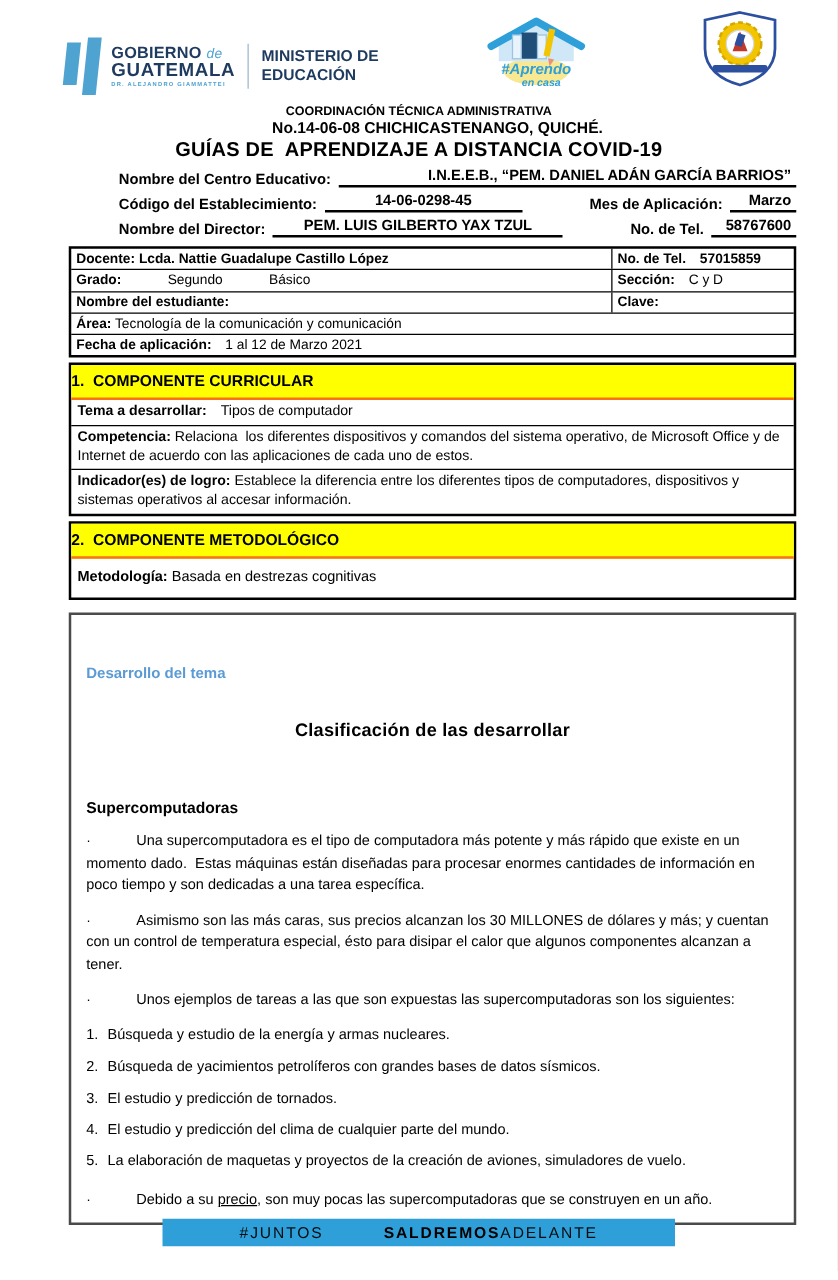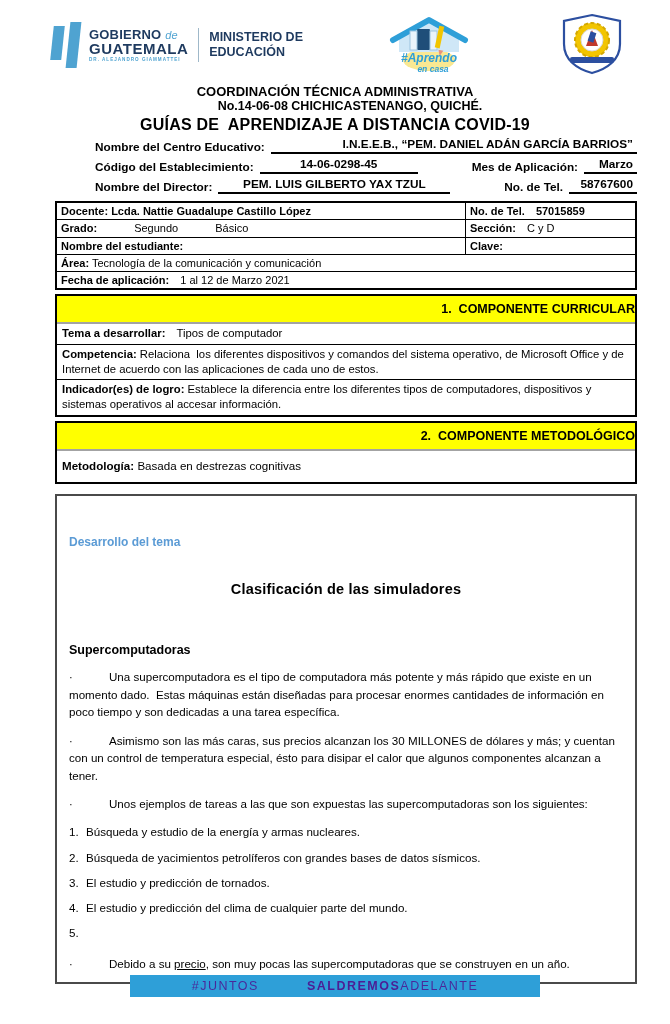--- a/index.html
+++ b/index.html
@@ -10,67 +10,67 @@
     margin:0 auto;
     background:#ffffff;
     font-family:"Liberation Sans", sans-serif;
     color:#000;
     overflow:hidden;
   }
   [data-bind] { white-space:pre-wrap; }
 
   
   .logo-row {
-    display:flex; align-items:center; justify-content:space-between;
+    display:flex; align-items:flex-end; justify-content:space-between;
     margin:14px 42px 0 52px; height:62px;
   }
   .gov-logo { display:flex; align-items:center; }
   .gov-bars { display:flex; align-items:flex-end; margin-right:10px; }
   .bar { background:var(--logo-blue,#4FA3D1); transform:skewX(-6deg); }
   .bar1 { width:11px; height:34px; margin-right:5px; margin-bottom:8px; }
   .bar2 { width:11px; height:46px; }
   .gov-text { text-align:left; color:var(--logo-navy,#1E3A5F); line-height:1; padding-right:10px; border-right:1.5px solid #9fb8c9; }
   .gov-line1 { font-size:13px; font-weight:bold; letter-spacing:.2px; }
   .gov-line1 .de { font-style:italic; font-weight:normal; font-size:11px; color:var(--logo-blue,#4FA3D1); }
   .gov-line2 { font-size:15px; font-weight:bold; letter-spacing:.5px; }
   .gov-sub { font-size:4.6px; letter-spacing:1px; color:var(--logo-blue,#4FA3D1); margin-top:2px; font-weight:bold; }
   .ministry { color:var(--logo-navy,#1E3A5F); font-weight:bold; font-size:12.5px; line-height:1.2; padding-left:10px; }
   .aprendo { margin-top:0; }
   .crest { margin-top:2px; }
 
   
-  .coord1 { text-align:center; font-weight:bold; font-size:13px; margin-top:8px; }
+  .coord1 { text-align:center; font-weight:bold; font-size:10px; margin-top:8px; }
   .coord2 { text-align:center; font-weight:bold; font-size:12.5px;padding-left:30px; }
   .main-title { text-align:center; font-weight:bold; font-size:16px; margin-top:3px; letter-spacing:.2px; }
 
   
   .hform { margin:3px 33px 0 55px; font-size:11.8px; font-weight:bold; }
   .hform-line { display:flex; align-items:flex-end; margin-top:3px; }
   .hlabel { white-space:nowrap; padding-right:6px;padding-left:40px; }
   .hvalue { border-bottom:2px solid #000; text-align:center; padding:0 4px 1px 4px; }
   .grow { flex:1;text-align:right; }
   .w150 { width:158px; } .w230 { width:232px; }
   .gap { width:14px; }
 
   
   .tbl { margin:7px 33px 0 55px; border:2px solid #000; font-size:11px; }
   .trow { display:flex; border-bottom:1px solid #000;gap:32px; }
   .trow:last-child { border-bottom:none; }
   .tcell { padding:1px 4px; line-height:1.3; }
   .tleft { flex:1; }
-  .tright { width:170px; border-left:1px solid #000; }
+  .tright { width:146px; border-left:1px solid #000; }
   .b { font-weight:bold; }
   .sp { display:inline-block; width:34px; }
   .sp2 { display:inline-block; width:8px; }
 
   
   .banner {
     background:var(--yellow-banner,#FFFF00);
-    text-align:right; font-weight:bold; font-size:12.5px;
-    padding:6px 0; border-bottom:2px solid #a3a3a3;
+    text-align:left; font-weight:bold; font-size:12.5px;
+    padding:6px 0; border-bottom:2px solid #f97316;
   }
   .crow { padding:2px 5px; font-size:11.3px; line-height:1.35; border-bottom:1px solid #000; }
   .crow:last-child { border-bottom:none; }
   .meto-row { padding:7px 23px 9px 5px; font-size:11.6px; border-bottom:none; }
 
   
   .content-box {
     margin:10px 33px 0 55px; border:2px solid #4a4a4a;
     height:490px; padding:12px 12px; font-size:11.6px;
   }
@@ -83,21 +83,21 @@
   .numitem { display:flex; margin-bottom:9px; line-height:1.4; }
   .num { width:17px; flex:none; }
   .final-para { margin-top:13px; line-height:1.5; }
   .underlined { text-decoration:underline; }
 
   
   .footer-bar {
     position:absolute; left:130px; bottom:27px; width:410px; height:22px;
     background:var(--footer-bar,#2E9FD8);
     display:flex; align-items:center; justify-content:center;
-    color:#4c1d95; font-size:12.5px; letter-spacing:1.5px;
+    color:#000000; font-size:12.5px; letter-spacing:1.5px;
   }
   .f-light { font-weight:400; opacity:.92; }
   .f-bold { font-weight:800;margin-left:48px; }
 </style>
 </head>
 <body>
 
 <div class="page">
 
   <div class="logo-row">
@@ -228,21 +228,21 @@
   <div class="tbl" style="margin-top:4px;">
     <div class="banner" data-bind="metodologico.banner">2.  COMPONENTE METODOLÓGICO</div>
     <div class="crow meto-row">
       <span class="b" data-bind="metodologico.metodologia_label">Metodología:</span>
       <span data-bind="metodologico.metodologia_value">Basada en destrezas cognitivas</span>
     </div>
   </div>
 
   <div class="content-box">
     <div class="desarrollo" data-bind="content.desarrollo">Desarrollo del tema</div>
-    <div class="clasif-title" data-bind="content.title">Clasificación de las simuladores</div>
+    <div class="clasif-title" data-bind="content.title">Clasificación de las desarrollar</div>
     <div class="super-title" data-bind="content.subtitle">Supercomputadoras</div>
 
     <div class="para"><span class="bullet" data-bind="content.bullet">·</span><span data-bind="content.paragraphs.0">Una supercomputadora es el tipo de computadora más potente y más rápido que existe en un momento dado.  Estas máquinas están diseñadas para procesar enormes cantidades de información en poco tiempo y son dedicadas a una tarea específica.</span></div>
     <div class="para"><span class="bullet" data-bind="content.bullet">·</span><span data-bind="content.paragraphs.1">Asimismo son las más caras, sus precios alcanzan los 30 MILLONES de dólares y más; y cuentan con un control de temperatura especial, ésto para disipar el calor que algunos componentes alcanzan a tener.</span></div>
     <div class="para"><span class="bullet" data-bind="content.bullet">·</span><span data-bind="content.paragraphs.2">Unos ejemplos de tareas a las que son expuestas las supercomputadoras son los siguientes:</span></div>
 
     <div class="numlist">
       <div class="numitem">
           <span class="num" data-bind="content.numbered_list.0.num">1.</span>
           <span data-bind="content.numbered_list.0.text">Búsqueda y estudio de la energía y armas nucleares.</span>
@@ -254,20 +254,21 @@
       <div class="numitem">
           <span class="num" data-bind="content.numbered_list.2.num">3.</span>
           <span data-bind="content.numbered_list.2.text">El estudio y predicción de tornados.</span>
         </div>
       <div class="numitem">
           <span class="num" data-bind="content.numbered_list.3.num">4.</span>
           <span data-bind="content.numbered_list.3.text">El estudio y predicción del clima de cualquier parte del mundo.</span>
         </div>
       <div class="numitem">
           <span class="num" data-bind="content.numbered_list.4.num">5.</span>
+          <span data-bind="content.numbered_list.4.text">La elaboración de maquetas y proyectos de la creación de aviones, simuladores de vuelo.</span>
         </div>
     </div>
 
     <div class="final-para"><span class="bullet" data-bind="content.bullet">·</span><span data-bind="content.final_pre">Debido a su </span><span class="underlined" data-bind="content.final_underlined">precio</span><span data-bind="content.final_post">, son muy pocas las supercomputadoras que se construyen en un año.</span></div>
   </div>
 
   <div class="footer-bar">
     <span class="f-light" data-bind="footer.hash_part">#JUNTOS</span>
       <span class="f-bold" data-bind="footer.bold_part">SALDREMOS</span>
       <span class="f-light" data-bind="footer.light_part">ADELANTE</span>

